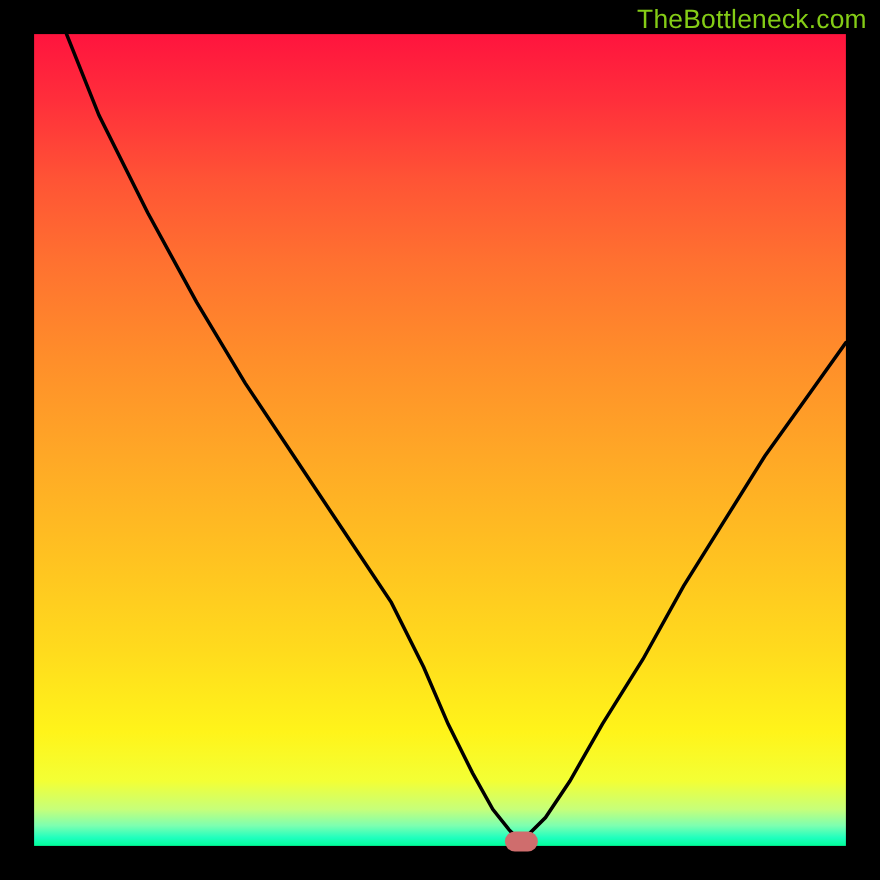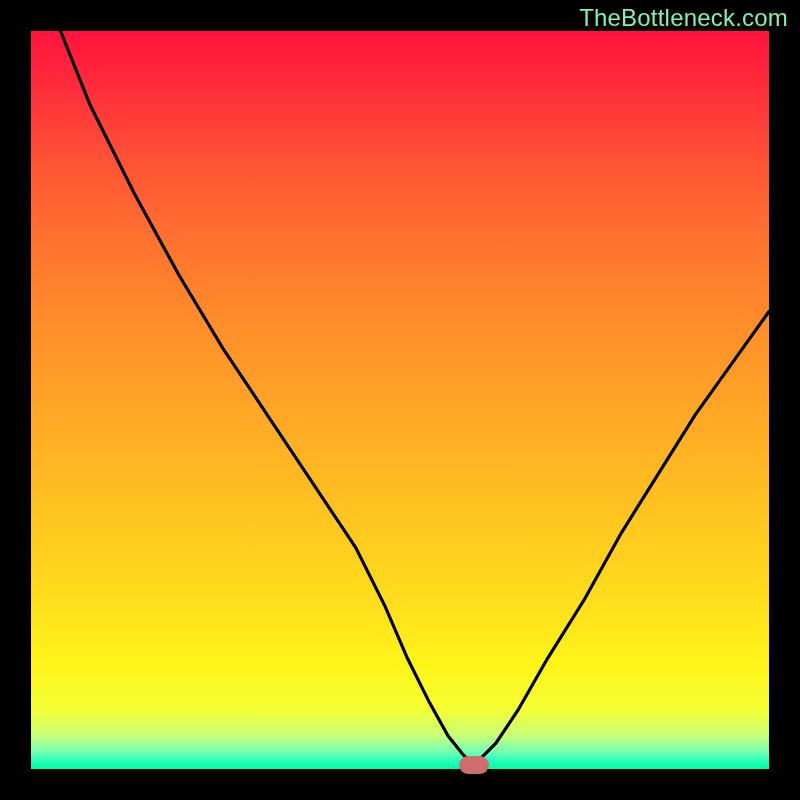--- a/index.html
+++ b/index.html
@@ -16,21 +16,21 @@
     width: 800px;
     height: 800px;
     background: #000;
   }
   .watermark {
     position: absolute;
     top: 4px;
     right: 12px;
     font-size: 24px;
     font-weight: 500;
-    color: #86efac;
+    color: #84cc16;
     letter-spacing: 0.2px;
   }
   .plot {
     position: absolute;
     left: 31px;
     top: 31px;
     width: 738px;
     height: 738px;
     background: linear-gradient(
       to bottom,

